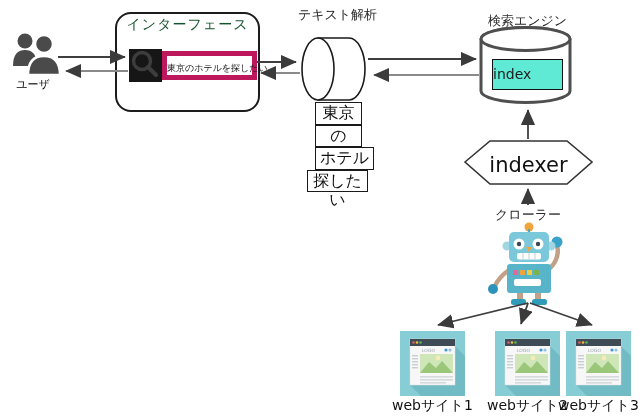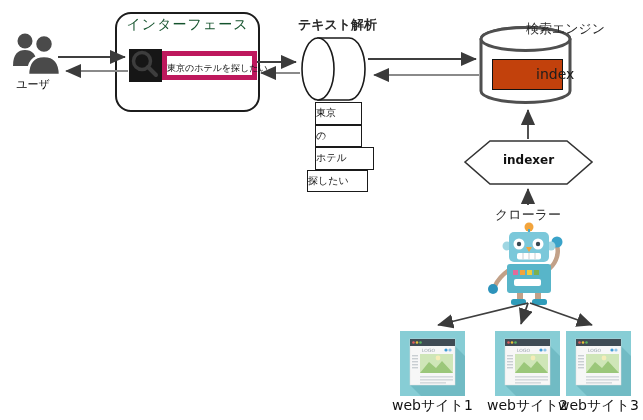--- a/index.html
+++ b/index.html
@@ -17,28 +17,28 @@
     background:#fff;box-sizing:border-box;
   }
   .iface-title{font-size:14px;letter-spacing:1px;color:#14532d;}
   .search-square{width:33px;height:33px;background:#161616;box-sizing:border-box;}
   .query-box{
     width:95px;height:29px;background:#fff;border:5px solid #be185d;
     box-sizing:border-box;font-size:9px;line-height:25px;color:#111;
   }
   .token-box{
     background:#fff;border:1.5px solid #1a1a1a;box-sizing:border-box;
-    font-size:10px;color:#111;
+    font-size:16px;text-align:center;color:#111;
   }
   .index-box{
-    width:71px;height:31px;background:#c2410c;border:1.5px solid #111;
-    box-sizing:border-box;font-size:14px;line-height:28px;padding-left:43px;
+    width:71px;height:31px;background:#5eead4;border:1.5px solid #111;
+    box-sizing:border-box;font-size:14px;line-height:28px;
   }
   .title-sm{font-size:13px;color:#2a2a2a;}
-  .indexer-lbl{font-size:12px;font-weight:bold;color:#111;text-align:center;}
+  .indexer-lbl{font-size:21px;font-weight:normal;color:#111;text-align:center;}
   .user-lbl{font-size:11px;color:#000000;}
   .web-lbl{font-size:14px;color:#111;}
 </style>
 </head>
 <body>
 
 <div class="stage">
 
   <div class="abs under iface-box" style="left:115px;top:12px;"></div>
 
@@ -190,28 +190,28 @@
   <div class="abs over lbl iface-title" style="left:115px;top:16px;width:145px;">インターフェース</div>
 
   <div class="abs over search-square" style="left:129px;top:49px;">
     <svg width="33" height="33" viewBox="0 0 33 33">
       <circle cx="13" cy="12" r="8.5" fill="none" stroke="#3d3d3d" stroke-width="3.5"></circle>
       <line x1="19" y1="18" x2="27" y2="26" stroke="#3d3d3d" stroke-width="4" stroke-linecap="round"></line>
     </svg>
   </div>
   <div class="abs over lbl query-box" style="left:162px;top:51px;">東京のホテルを探したい</div>
 
-  <div class="abs over lbl title-sm" style="left:290px;top:16px;width:95px;font-weight:bold;">テキスト解析</div>
+  <div class="abs over lbl title-sm" style="left:290px;top:6px;width:95px;">テキスト解析</div>
 
   <div class="abs over token-box" style="left:315px;top:102px;width:47px;height:23px;line-height:20px;">東京</div>
   <div class="abs over token-box" style="left:315px;top:125px;width:47px;height:22px;line-height:19px;">の</div>
   <div class="abs over token-box" style="left:315px;top:147px;width:59px;height:23px;line-height:20px;">ホテル</div>
   <div class="abs over token-box" style="left:307px;top:170px;width:61px;height:22px;line-height:19px;">探したい</div>
 
-  <div class="abs over lbl title-sm" style="left:480px;top:20px;width:95px;margin-left:38px;">検索エンジン</div>
+  <div class="abs over lbl title-sm" style="left:480px;top:12px;width:95px;">検索エンジン</div>
   <div class="abs over index-box" style="left:492px;top:59px;">index</div>
 
   <div class="abs over lbl indexer-lbl" style="left:465px;top:153px;width:127px;">indexer</div>
 
   <div class="abs over lbl title-sm" style="left:489px;top:206px;width:78px;">クローラー</div>
 
   <div class="abs over lbl web-lbl" style="left:392px;top:397px;width:80px;">webサイト1</div>
   <div class="abs over lbl web-lbl" style="left:487px;top:397px;width:80px;">webサイト2</div>
   <div class="abs over lbl web-lbl" style="left:558px;top:397px;width:80px;">webサイト3</div>
 

